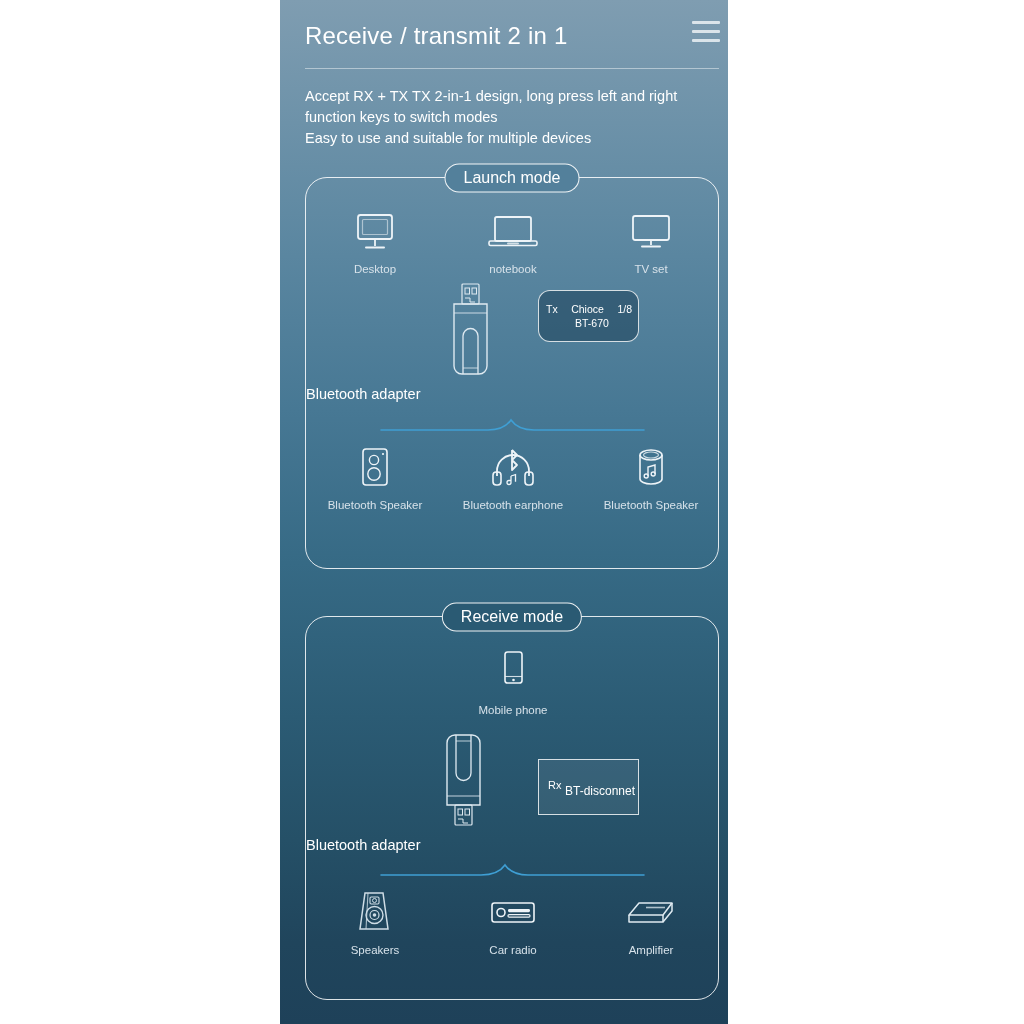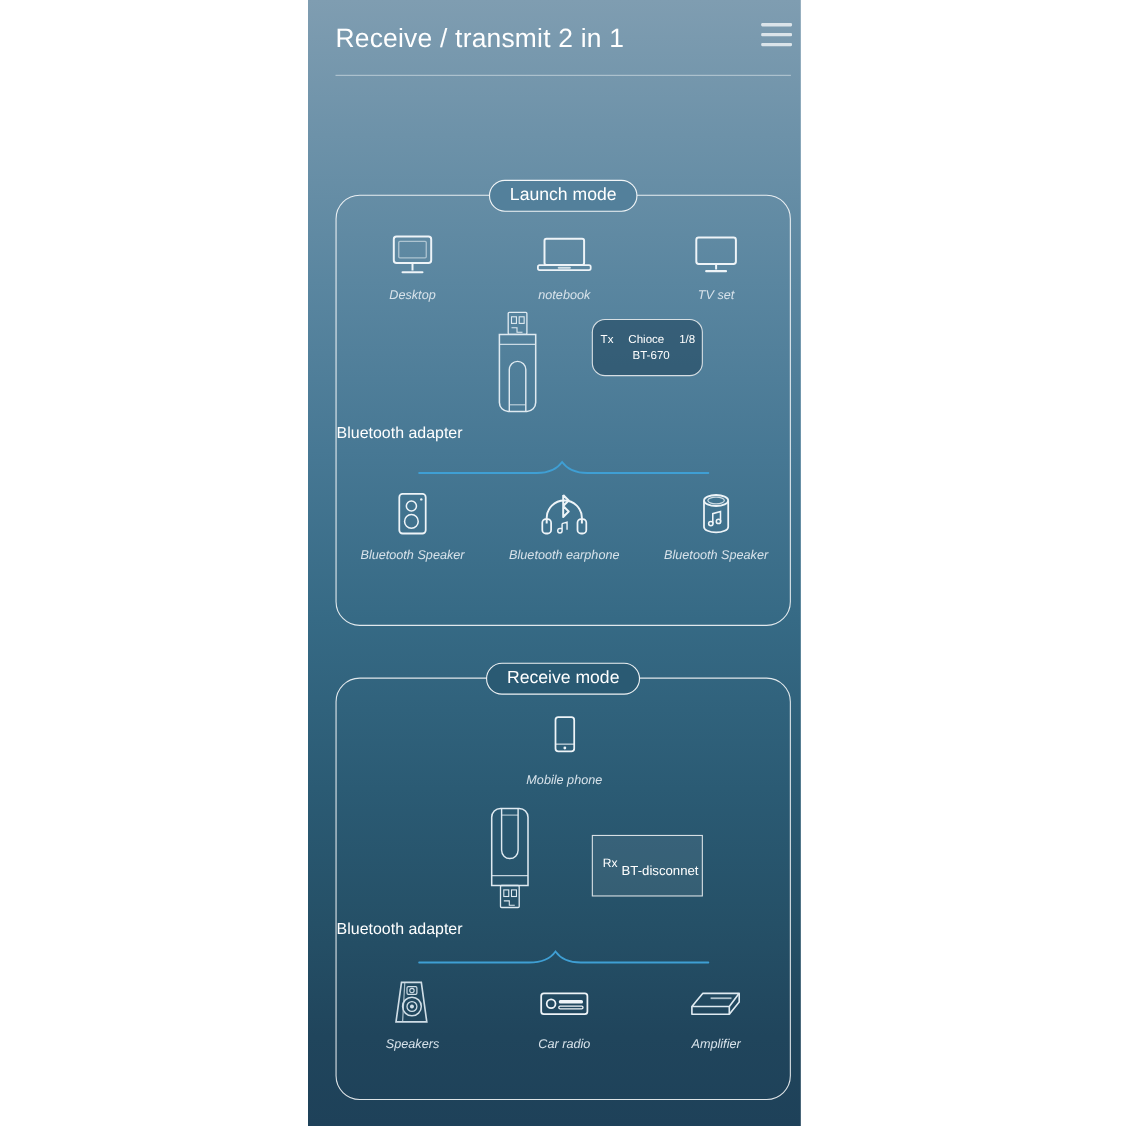--- a/index.html
+++ b/index.html
@@ -90,21 +90,21 @@
   .row{
     position:absolute;left:0;width:414px;
     display:flex;justify-content:space-around;align-items:flex-end;
   }
   .dev{
     display:flex;flex-direction:column;align-items:center;
     width:120px;
   }
   .dev .ic{height:46px;display:flex;align-items:flex-end;justify-content:center;}
   .dev .lb{
-    margin-top:9px;font-size:11.5px;color:#d7e2ea;white-space:nowrap;font-style:italic;
+    margin-top:9px;font-size:11.5px;color:#d7e2ea;white-space:nowrap;
   }
   
   .adapter-wrap{
     position:absolute;left:0;width:414px;height:120px;
   }
   .adapter-ic{
     position:absolute;
   }
   .adapter-lbl{
     position:absolute;width:414px;
@@ -151,20 +151,25 @@
     <div class="hdr">
       <div class="hdr-title">Receive / transmit 2 in 1</div>
       <div class="hamburger">
         <i></i>
         <i></i>
         <i></i>
       </div>
       <div class="hdr-rule"></div>
     </div>
 
+    <div class="intro">
+      <div>Accept RX + TX TX 2-in-1 design, long press left and right</div>
+      <div>function keys to switch modes</div>
+      <div>Easy to use and suitable for multiple devices</div>
+    </div>
 
     <div class="card" id="card-launch">
 
       <div class="card-badge" id="badge-launch">Launch mode</div>
 
       <div class="row" style="top:30px;">
 
         <div class="dev">
           <div class="ic">
             <svg width="44" height="42" viewBox="0 0 44 42">

